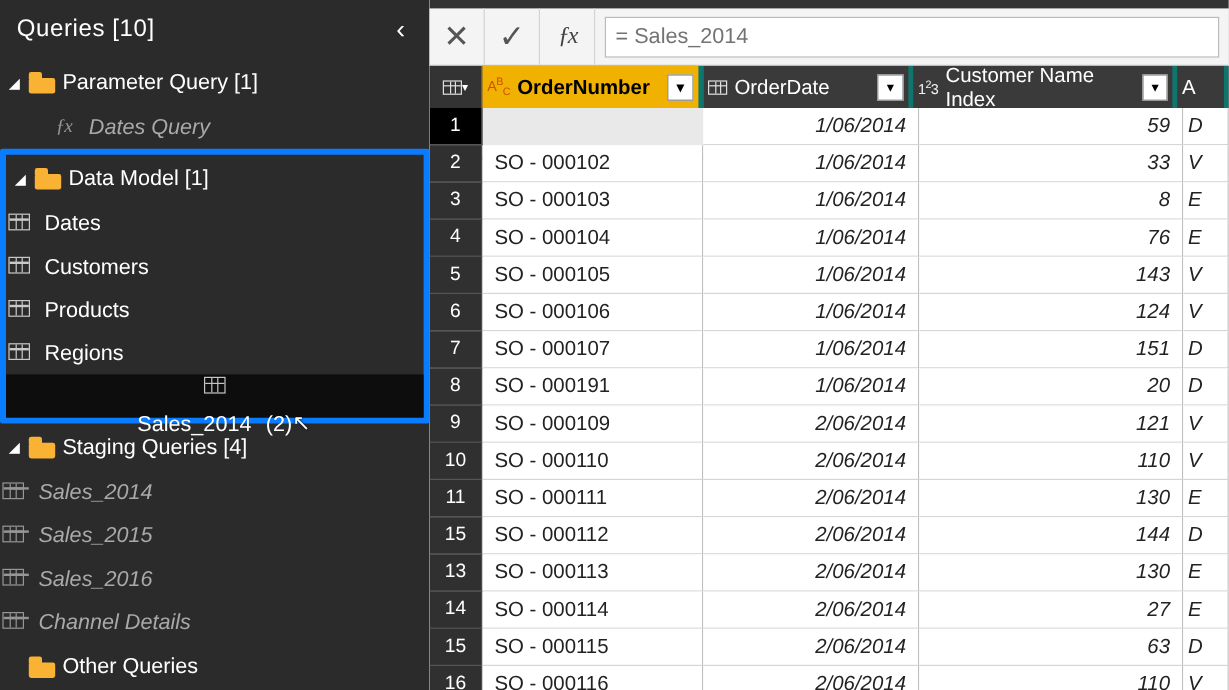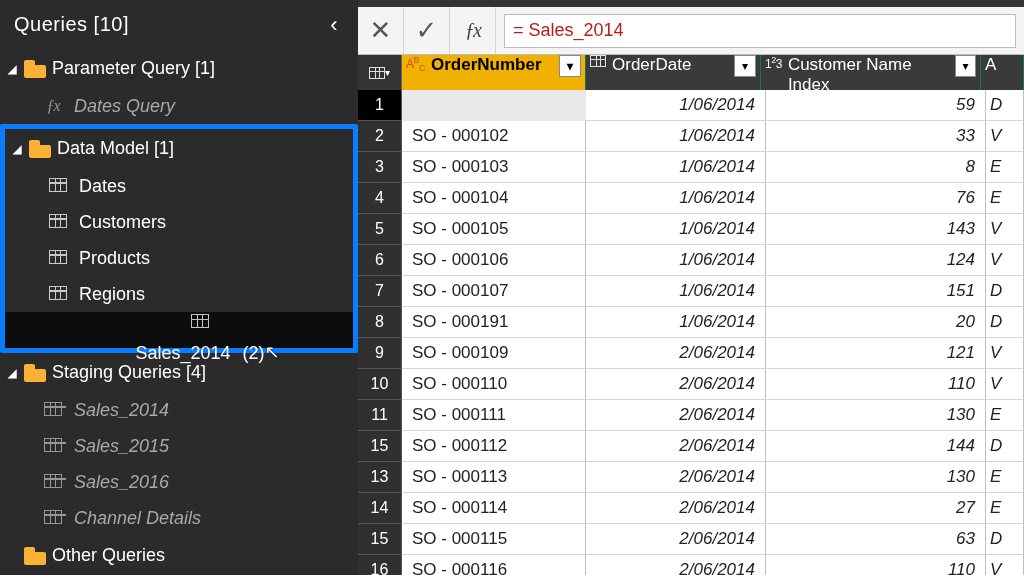--- a/index.html
+++ b/index.html
@@ -9,46 +9,46 @@
 .sidebar-header { height:54px; display:flex; align-items:center; justify-content:space-between; padding:0 14px; font-size:20px; letter-spacing:0.5px; }
 .collapse-chev { font-size:22px; padding:0 6px; cursor:pointer; }
 .tree { flex:1; font-size:18px; }
 .group { }
 .group-row { display:flex; align-items:center; height:39px; padding-left:6px; gap:6px; cursor:pointer; }
 .group-row .tri { width:12px; text-align:center; font-size:12px; }
 .folder-icon { width:22px; height:18px; display:inline-block; position:relative; }
 .folder-icon::before { content:""; position:absolute; bottom:0; left:0; width:22px; height:13px; background:#f9b233; border-radius:2px; }
 .folder-icon::after { content:""; position:absolute; top:0; left:0; width:11px; height:6px; background:#f9b233; border-radius:2px 2px 0 0; }
 .tree-label { white-space:nowrap; }
-.item-row { display:flex; align-items:center; height:36px; padding-left:42px; gap:10px; cursor:pointer; }
+.item-row { display:flex; align-items:center; height:36px; gap:10px; cursor:pointer; }
 .item-row.fx { padding-left:42px; }
 .item-row .icon { width:22px; text-align:center; opacity:0.85; }
 .table-icon { width:18px; height:14px; display:inline-block; position:relative; border:1.5px solid #e5e5e5; }
 .table-icon::before { content:""; position:absolute; left:0; right:0; top:33%; height:1.2px; background:#e5e5e5; }
 .table-icon::after { content:""; position:absolute; top:0; bottom:0; left:33%; width:1.2px; background:#e5e5e5; box-shadow:5px 0 0 #e5e5e5; }
 .dim { color:#a9a9a9; font-style:italic; }
 .dim .table-icon { border-color:#a9a9a9; }
 .dim .table-icon::before, .dim .table-icon::after { background:#a9a9a9; box-shadow:5px 0 0 #a9a9a9; }
 .fx-ico { font-style:italic; font-family:"Segoe UI",serif; font-size:16px; color:#a9a9a9; letter-spacing:-1px; }
 .highlight-box { border:5px solid #0a7cff; border-radius:2px; position:relative; }
 .sel-row { background:#0d0d0d;flex-direction:column; }
 .cursor-arrow { position:absolute; color:#fff; font-size:18px; text-shadow:0 0 2px #000; pointer-events:none; }
 
 .main { flex:1; display:flex; flex-direction:column; background:#e9e9e9;}
 .toolbar { height:55px; display:flex; align-items:center; border-top:7px solid #333; background:#f4f4f4; border-bottom:1px solid #bbb; }
 .toolbar .seg { width:46px; height:100%; display:flex; align-items:center; justify-content:center; font-size:26px; color:#555; border-right:1px solid #d4d4d4;}
 .toolbar .seg.btn { cursor:pointer; }
 .toolbar .seg .x { font-weight:400; }
 .toolbar .seg.fx { font-style:italic; font-family:serif; font-size:20px; color:#444; letter-spacing:-2px;}
-.formula-input { flex:1; height:34px; margin:0 8px; background:#fff; border:1px solid #bbb; color:#b91c1c; font-size:18px; padding:4px 8px; font-family:"Segoe UI",Arial,sans-serif; }
+.formula-input { flex:1; height:34px; margin:0 8px; background:#fff; border:1px solid #bbb; color:#737373; font-size:18px; padding:4px 8px; font-family:"Segoe UI",Arial,sans-serif; }
 
 .grid { flex:1; overflow:hidden; }
 .gh { display:flex; background:#3a3a3a; color:#fff; height:35px; font-size:17px; }
 .gh .corner { width:44px; display:flex; align-items:center; justify-content:center; border-right:1px solid #666; background:#333;}
-.gh .col { display:flex; border-right:1px solid #0f766e; padding:0 4px; gap:6px; position:relative;}
+.gh .col { display:flex; align-items:center; border-right:4px solid #0f766e; padding:0 4px; gap:6px; position:relative;}
 .gh .col.c1 { width:184px; background:#f1b100; color:#000; font-weight:700;}
 .gh .col.c1 .ico-txt { color:#cc4a10; }
 .gh .col.c2 { width:175px; }
 .gh .col.c3 { width:220px; }
 .gh .col .drop { margin-left:auto; width:22px; height:22px; background:#fff; border:1px solid #888; display:flex; align-items:center; justify-content:center; color:#000; font-size:12px;}
 .gh .ico-txt { font-size:12px; font-weight:400; opacity:0.95; font-family:Arial,sans-serif; letter-spacing:-0.5px;}
 .gh .ico-txt sup{font-size:9px;}
 .gh .col.c4 { flex:1; min-width:0; }
 
 .rows { }

